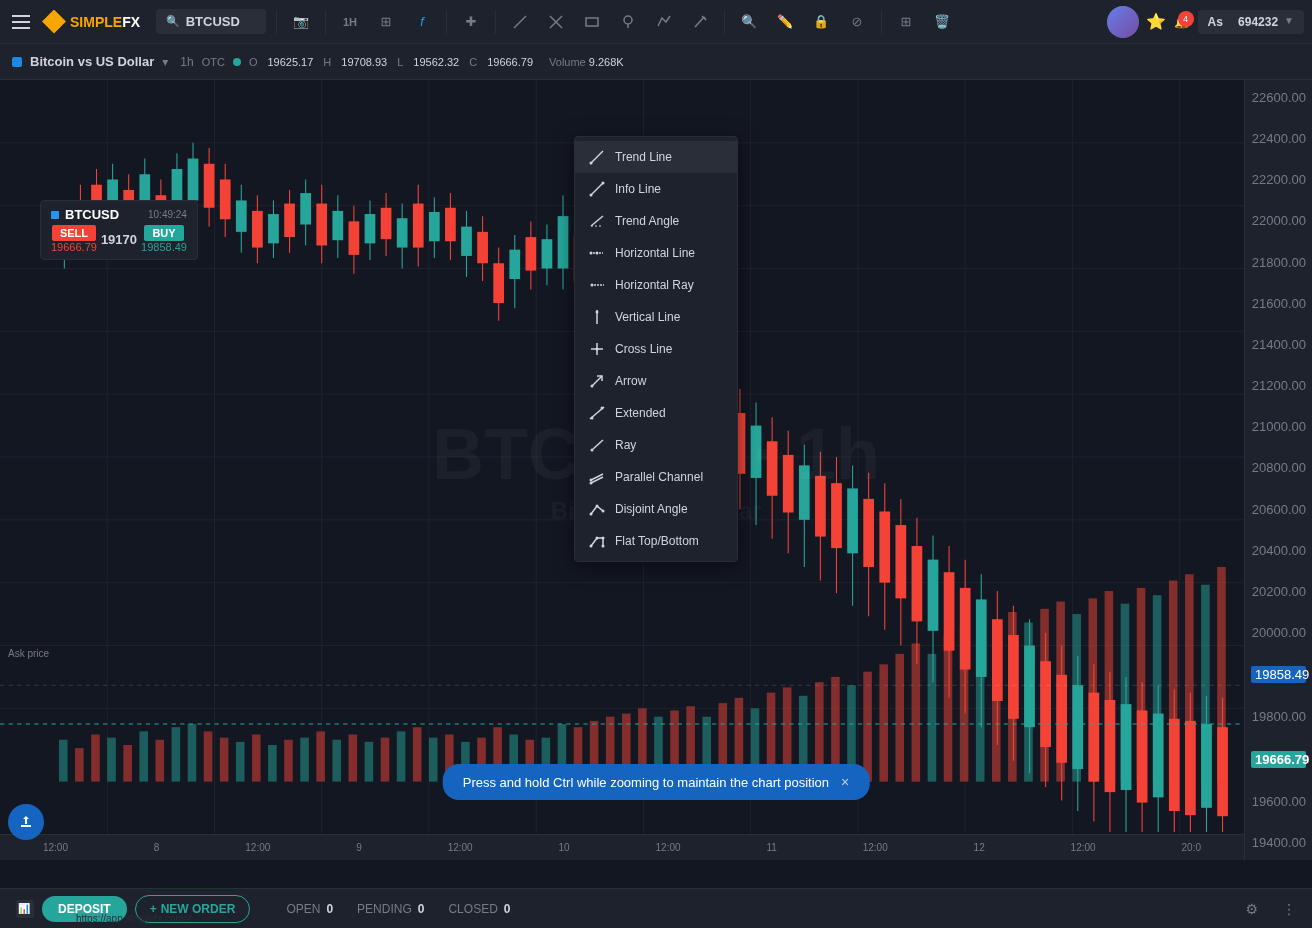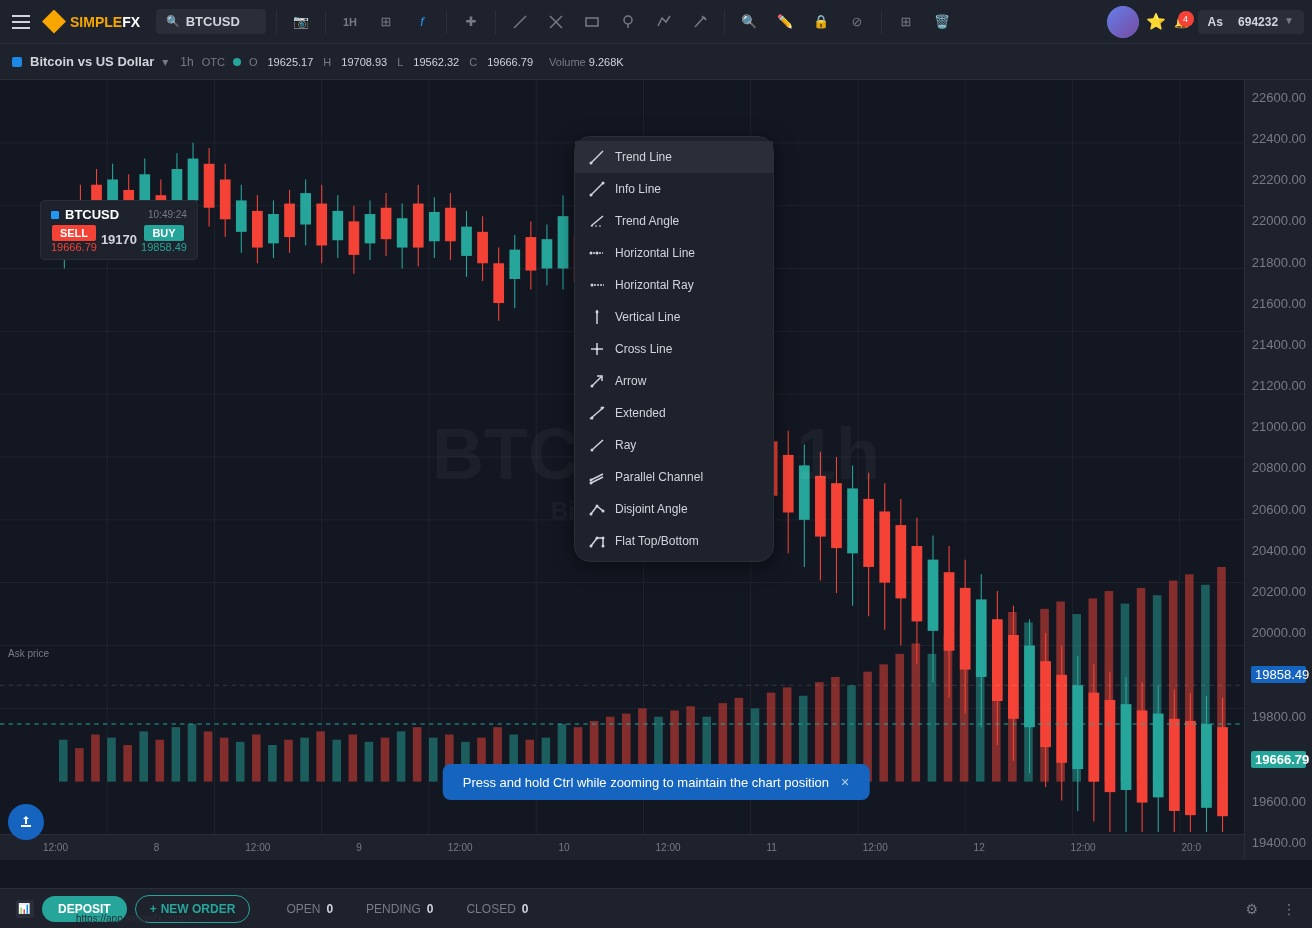--- a/index.html
+++ b/index.html
@@ -202,21 +202,21 @@
     
     .bottom-bar {
       height: 40px;
       background: #1e222d;
       border-top: 1px solid #2a2e39;
       display: flex; align-items: center;
       padding: 0 16px; gap: 24px;
       position: relative;
     }
     .bottom-tabs {
-      display: flex; gap: 9px;
+      display: flex; gap: 0;
     }
     .bottom-tab {
       font-size: 12px; color: #787b86;
       padding: 4px 12px; cursor: pointer;
       display: flex; align-items: center; gap: 6px;
     }
     .bottom-tab .count { font-weight: 600; color: #d1d4dc; }
     .deposit-btn {
       background: #26a69a; color: white;
       font-size: 12px; font-weight: 600;
@@ -236,24 +236,24 @@
     .settings-btn {
       margin-left: auto; color: #787b86; cursor: pointer; font-size: 14px;
     }
     .more-btn { color: #787b86; cursor: pointer; font-size: 14px; }
 
     
     .dropdown-menu {
       position: absolute;
       left: 574px;
       top: 56px;
-      width: 200px;
+      width: 164px;
       background: #1e222d;
       border: 1px solid #2a2e39;
-      border-radius: 16px;
+      border-radius: 4px;
       z-index: 100;
       box-shadow: 0 4px 20px rgba(0,0,0,0.5);
       padding: 4px 0;
     }
     .menu-item {
       display: flex; align-items: center; gap: 10px;
       padding: 8px 14px;
       cursor: pointer;
       transition: background 0.1s;
     }
@@ -278,21 +278,21 @@
     
     .zoom-tooltip {
       position: absolute;
       bottom: 60px;
       left: 50%;
       transform: translateX(-50%);
       background: #1565c0;
       color: white;
       font-size: 13px;
       padding: 10px 20px;
-      border-radius: 8px;
+      border-radius: 16px;
       display: flex; align-items: center; gap: 12px;
       z-index: 50;
       white-space: nowrap;
     }
     .tooltip-close {
       color: rgba(255,255,255,0.7);
       cursor: pointer; font-size: 14px;
     }
   </style>
 </head>

